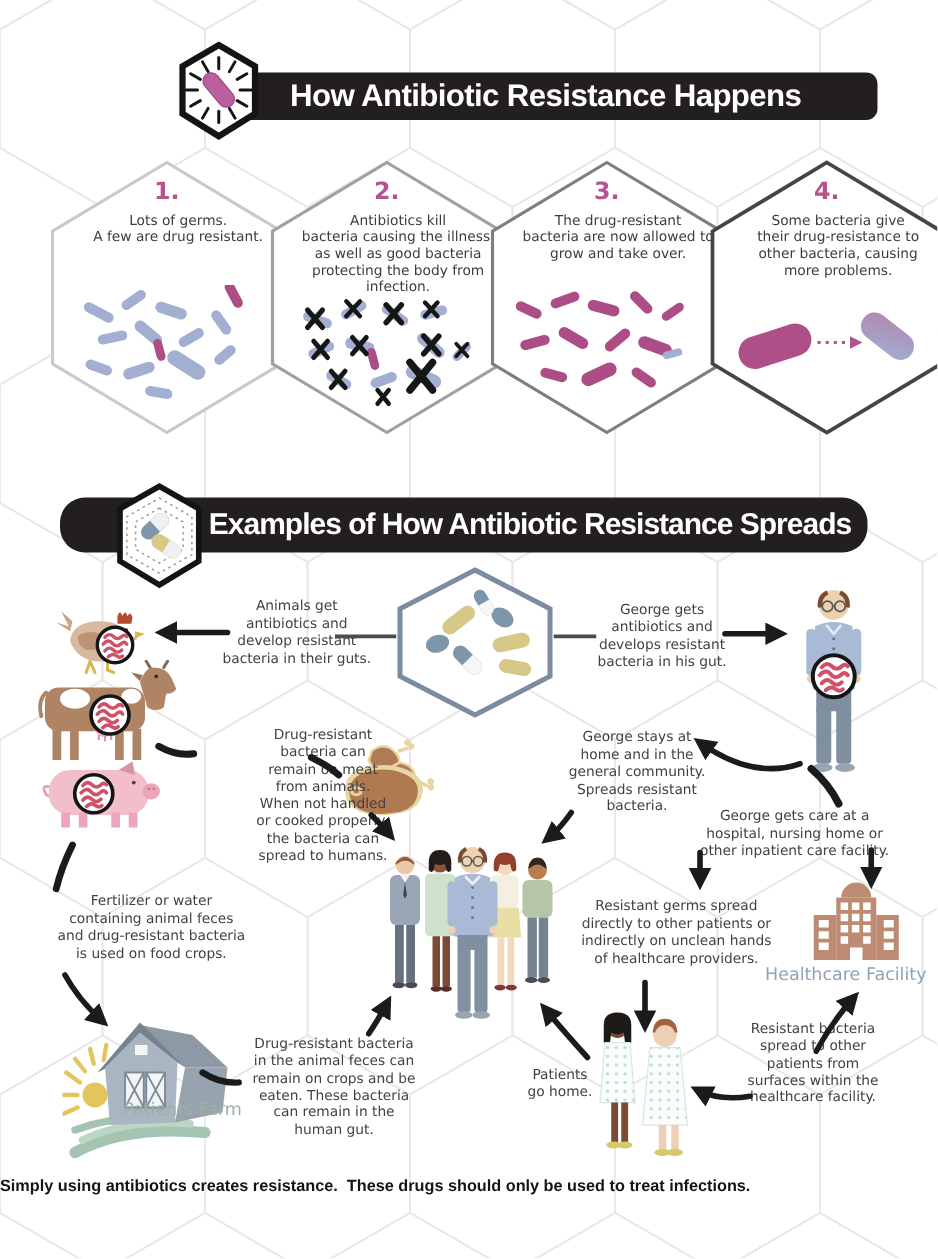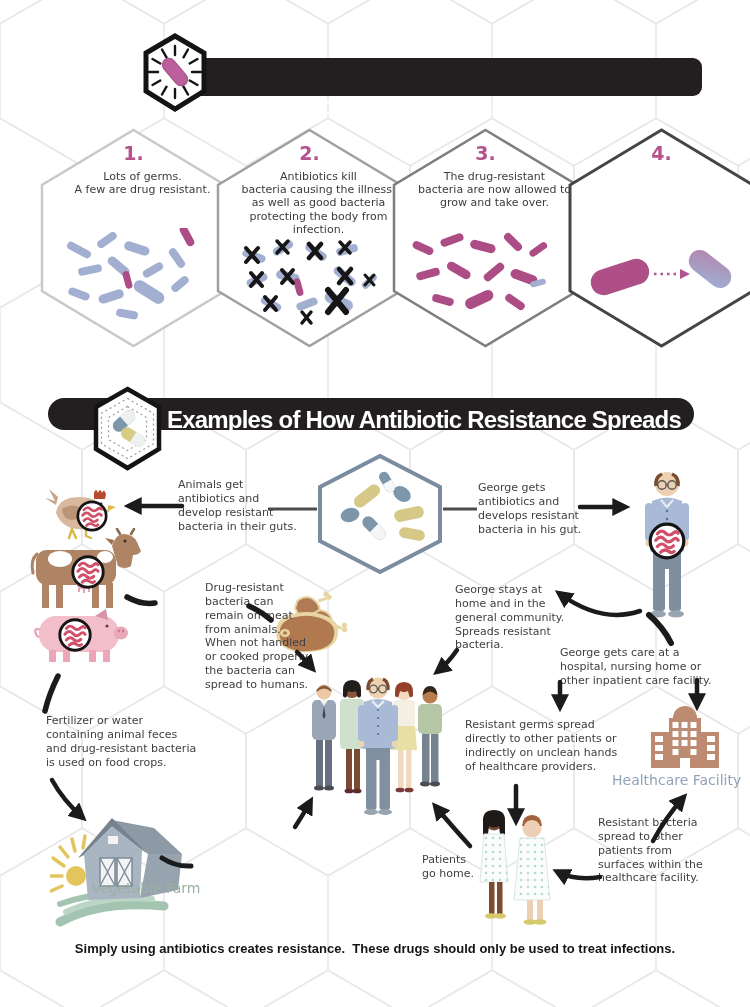--- a/index.html
+++ b/index.html
@@ -11,23 +11,23 @@
   .banner-title{color:#ffffff;font-family:"Liberation Sans",sans-serif;font-weight:bold;
                 letter-spacing:-0.5px;white-space:nowrap;}
   .hexstep{position:absolute;width:187px;height:220px;z-index:2;}
   .hexstep svg.hexline{position:absolute;left:0;top:0;}
   .stepnum{position:absolute;top:14px;left:0;right:0;text-align:center;
            font-size:19px;font-weight:bold;color:#b6538f;z-index:2;}
   .steptext{position:absolute;top:42px;left:24px;right:6px;text-align:center;
             font-size:11px;line-height:1.2;color:#3c3c3e;white-space:pre-line;z-index:2;}
   .stepart{position:absolute;z-index:2;}
   .flowtext{position:absolute;font-size:11px;line-height:1.26;color:#414042;
-            white-space:pre-line;z-index:4;}
+            white-space:pre-line;z-index:4;text-align:center;}
   .minilabel{position:absolute;font-size:14px;z-index:4;white-space:nowrap;}
-  .footer{position:absolute;left:0;right:0;top:941px;text-align:center;z-index:4;
+  .footer{position:absolute;left:0;right:0;top:941px;z-index:4;
           font-family:"Liberation Sans",sans-serif;font-weight:bold;font-size:13px;
           color:#141414;white-space:pre-line;}
   .art{position:absolute;z-index:2;}
   .arrows{position:absolute;left:0;top:0;z-index:5;pointer-events:none;}
 </style>
 </head>
 <body>
 
 <div id="canvas">
 
@@ -41,21 +41,21 @@
           <path d="M0 -165.8 L82 -118.4 L82 -23.6 L0 23.8 L-82 -23.6 L-82 -118.4 Z"></path>
           <path d="M164 -165.8 L246 -118.4 L246 -23.6 L164 23.8 L82 -23.6 L82 -118.4 Z"></path>
           <path d="M82 260.2 L164 307.6 L164 402.4 L82 449.8 L0 402.4 L0 307.6 Z"></path>
         </g>
       </pattern>
     </defs>
     <rect width="750" height="1007" fill="url(#hexpat)"></rect>
   </svg>
 
   <div class="banner" style="left:150px;top:58px;width:552px;height:38px;border-radius:9px;">
-    <div class="banner-title" style="position:absolute;left:82px;top:5px;font-size:25px;margin-top:29px;">How Antibiotic Resistance Happens</div>
+    <div class="banner-title" style="position:absolute;left:82px;top:5px;font-size:25px;">How Antibiotic Resistance Happens</div>
   </div>
   <svg class="abs" style="left:140px;top:33px;z-index:4;" width="70" height="80" viewBox="0 0 70 80">
     <polygon points="35,3 64,20 64,58 35,76 6,58 6,20" fill="#ffffff" stroke="#141414" stroke-width="5"></polygon>
     <g stroke="#141414" stroke-width="2.4" stroke-linecap="round">
       <path d="M52 39 L61 39"></path>
         <path d="M49.7 47.5 L57.5 52"></path>
         <path d="M43.5 53.7 L48 61.5"></path>
       <path d="M35 56 L35 65"></path>
         <path d="M26.5 53.7 L22 61.5"></path>
         <path d="M20.3 47.5 L12.5 52"></path>
@@ -166,35 +166,39 @@
       </g>
       <rect x="124" y="52" width="16" height="6" rx="3" fill="#a3afd1" transform="rotate(-15 132 55)"></rect>
     </svg>
   </div>
 
   <div class="hexstep" style="left:568px;top:128px;">
     <svg class="hexline" width="187" height="220">
         <polygon points="93.5,2 185,57 185,163 93.5,218 2,163 2,57" fill="#ffffff" stroke="#454545" stroke-width="3"></polygon>
       </svg>
     <div class="stepnum">4.</div>
+    <div class="steptext">Some bacteria give
+their drug-resistance to
+other bacteria, causing
+more problems.</div>
     <svg class="stepart" style="left:16px;top:112px;" width="150" height="75" viewBox="0 0 150 75">
       <defs>
         <linearGradient id="grad4" x1="0" y1="0" x2="1" y2="1">
           <stop offset="0" stop-color="#b386ad"></stop>
             <stop offset="1" stop-color="#9fb0d4"></stop>
         </linearGradient>
       </defs>
       <rect x="6" y="24" width="60" height="26" rx="13" fill="#ae4f88" transform="rotate(-18 36 37)"></rect>
       <path d="M70 34 L96 34" stroke="#b05590" stroke-width="2.5" stroke-dasharray="2.5 4" fill="none"></path>
       <path d="M96 29 L106 34 L96 39 z" fill="#b05590"></path>
       <rect x="102" y="18" width="48" height="22" rx="11" fill="url(#grad4)" transform="rotate(38 126 29)"></rect>
     </svg>
   </div>
 
-  <div class="banner" style="left:48px;top:398px;width:646px;height:32px;border-radius:20px;">
+  <div class="banner" style="left:48px;top:398px;width:646px;height:44px;border-radius:20px;">
     <div class="banner-title" style="position:absolute;left:119px;top:8px;font-size:24px;letter-spacing:-0.8px;">Examples of How Antibiotic Resistance Spreads</div>
   </div>
   <svg class="abs" style="left:90px;top:386px;z-index:4;" width="75" height="86" viewBox="0 0 75 86">
     <polygon points="37.5,3 69,21 69,63 37.5,82 6,63 6,21" fill="#ffffff" stroke="#141414" stroke-width="4.5"></polygon>
     <polygon points="37.5,12.5 63.5,27.3 63.5,57.7 37.5,72.5 11.5,57.7 11.5,27.3" fill="none" stroke="#9a9a9a" stroke-width="1.2" stroke-dasharray="2 3"></polygon>
     <polygon points="37.5,20.5 56.5,31.5 56.5,53.5 37.5,64.5 18.5,53.5 18.5,31.5" fill="none" stroke="#9a9a9a" stroke-width="1.2" stroke-dasharray="2 3"></polygon>
     <g transform="translate(34,35) rotate(-42)">
       <rect x="-13" y="-6" width="26" height="12" rx="6" fill="#7e96aa"></rect>
       <path d="M0 -6 h7 a6 6 0 0 1 0 12 h-7 z" fill="#eef1f2"></path>
     </g>
@@ -252,29 +256,35 @@
 hospital, nursing home or
 other inpatient care facility.</div>
   <div class="flowtext" style="left:465px;top:718px;">Resistant germs spread
 directly to other patients or
 indirectly on unclean hands
 of healthcare providers.</div>
   <div class="flowtext" style="left:46px;top:714px;">Fertilizer or water
 containing animal feces
 and drug-resistant bacteria
 is used on food crops.</div>
+  <div class="flowtext" style="left:202px;top:828px;">Drug-resistant bacteria
+in the animal feces can
+remain on crops and be
+eaten. These bacteria
+can remain in the
+human gut.</div>
   <div class="flowtext" style="left:422px;top:853px;">Patients
 go home.</div>
   <div class="flowtext" style="left:598px;top:816px;">Resistant bacteria
 spread to other
 patients from
 surfaces within the
 healthcare facility.</div>
   <div class="minilabel" style="left:612px;top:772px;width:120px;text-align:center;color:#8fa3b7;">Healthcare Facility</div>
-  <div class="minilabel" style="left:86px;top:880px;width:120px;text-align:center;color:#9cb1a2;">Vegetable Farm</div>
+  <div class="minilabel" style="left:86px;top:880px;width:120px;text-align:center;color:#9cb1a2;">Patients Farm</div>
 
   <svg class="art" style="left:44px;top:483px;" width="72" height="58" viewBox="0 0 72 58">
     <path d="M14 14 l-9 -8 l6 12 l-10 -3 l11 7 z" fill="#c8a488"></path>
     <path d="M12 30 q2 -16 24 -16 q16 0 22 10 l8 4 q-4 3 -7 2 q0 14 -18 16 q-22 2 -29 -16 z" fill="#d8b89e"></path>
     <path d="M50 10 q2 -6 4 0 q2 -6 4 0 q2 -5 4 1 l-1 5 -11 0 z" fill="#b54a2c"></path>
     <path d="M64 22 l8 2 -8 4 z" fill="#e0b84e"></path>
     <path d="M61 28 q3 5 0 7 q-3 -2 -2 -7 z" fill="#b54a2c"></path>
     <circle cx="57" cy="21" r="1.4" fill="#3a2a22"></circle>
     <path d="M18 26 q10 -7 22 0 q-2 11 -12 11 q-9 0 -10 -11 z" fill="#bb9478"></path>
     <path d="M28 46 l-3 9 m3 -9 l4 9 m10 -11 l0 9 l5 2" stroke="#d8b84a" stroke-width="2.4" fill="none" stroke-linecap="round"></path>

